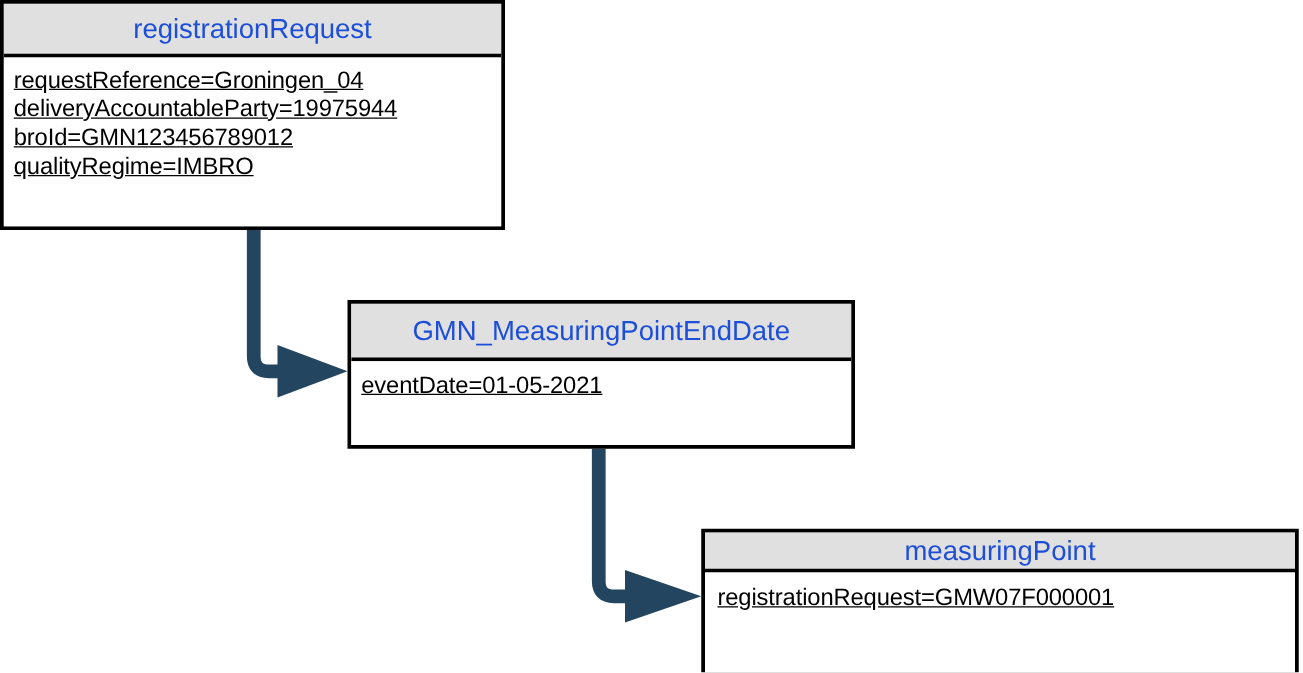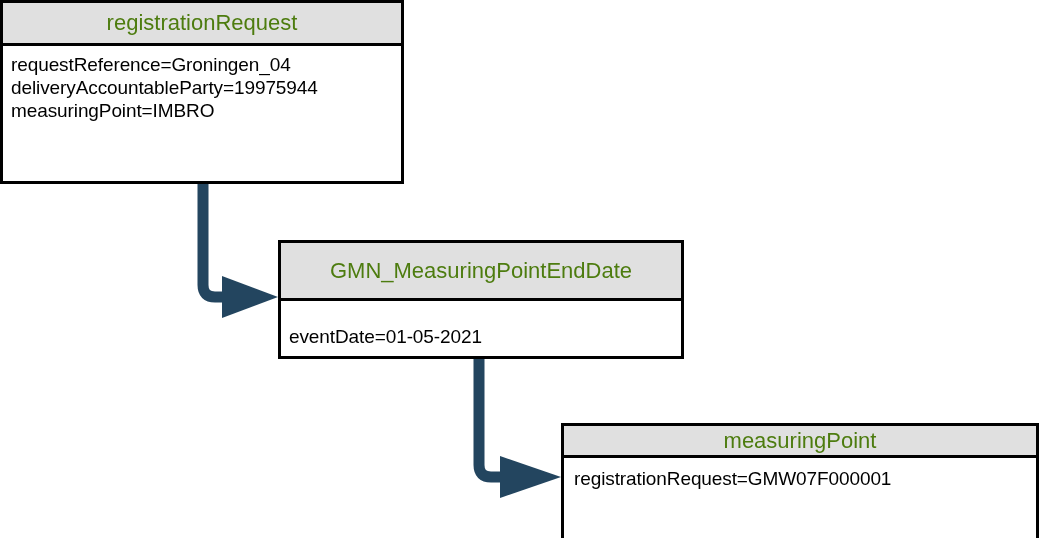--- a/index.html
+++ b/index.html
@@ -23,31 +23,32 @@
     border: 3px solid #000000;
     background: #ffffff;
     overflow: hidden;
   }
   .uml-header {
     box-sizing: border-box;
     background: #e0e0e0;
     border-bottom: 3px solid #000000;
     text-align: center;
     font-size: 22px;
-    color: #4d7c0f;
+    color: #1d4ed8;
     line-height: 1;
     display: flex;
     align-items: center;
     justify-content: center;
     white-space: nowrap;
   }
   .uml-body {
     box-sizing: border-box;
     padding: 7px 0 0 8px;
     background: #ffffff;
+    text-decoration: underline;
   }
   .attr-line {
     font-size: 19px;
     line-height: 23px;
     color: #000000;
     white-space: nowrap;
     letter-spacing: -0.1px;
   }
   #box-registrationRequest {
     left: 0px;
@@ -57,22 +58,22 @@
   }
   #box-registrationRequest .uml-header { height: 43px; }
   #box-registrationRequest .uml-body { height: 138px; }
 
   #box-endDate {
     left: 278px;
     top: 240px;
     width: 406px;
     height: 119px;
   }
-  #box-endDate .uml-header { height: 58px; }
-  #box-endDate .uml-body { height: 70px; padding-top: 24px; }
+  #box-endDate .uml-header { height: 46px; }
+  #box-endDate .uml-body { height: 70px; padding-top: 8px; }
 
   #box-measuringPoint {
     left: 561px;
     top: 423px;
     width: 478px;
     height: 118px;
   }
   #box-measuringPoint .uml-header { height: 32px; }
   #box-measuringPoint .uml-body { height: 69px; padding-top: 9px; padding-left: 10px; }
 
@@ -95,21 +96,22 @@
   <svg class="connector" id="connector-2" style="left:0px; top:0px;" width="1042" height="538" viewBox="0 0 1042 538">
     <path d="M 479 358 L 479 465 Q 479 477 491 477 L 505 477" fill="none" stroke="#23455f" stroke-width="11" stroke-linecap="butt"></path>
     <polygon points="500,456 561,477 500,498" fill="#23455f"></polygon>
   </svg>
 
   <div class="uml-box" id="box-registrationRequest">
     <div class="uml-header">registrationRequest</div>
     <div class="uml-body">
       <div class="attr-line">requestReference=Groningen_04</div>
       <div class="attr-line">deliveryAccountableParty=19975944</div>
-      <div class="attr-line">measuringPoint=IMBRO</div>
+      <div class="attr-line">broId=GMN123456789012</div>
+      <div class="attr-line">qualityRegime=IMBRO</div>
     </div>
   </div>
 
   <div class="uml-box" id="box-endDate">
     <div class="uml-header">GMN_MeasuringPointEndDate</div>
     <div class="uml-body">
       <div class="attr-line">eventDate=01-05-2021</div>
     </div>
   </div>
 

